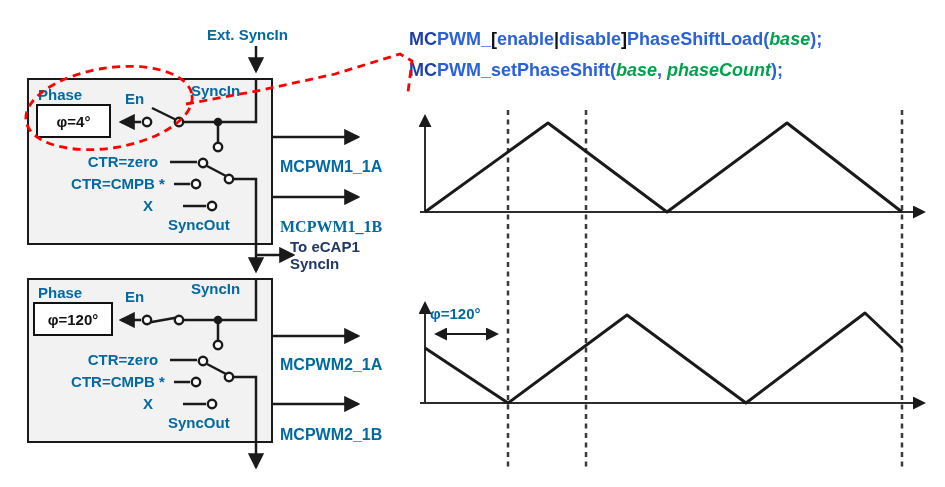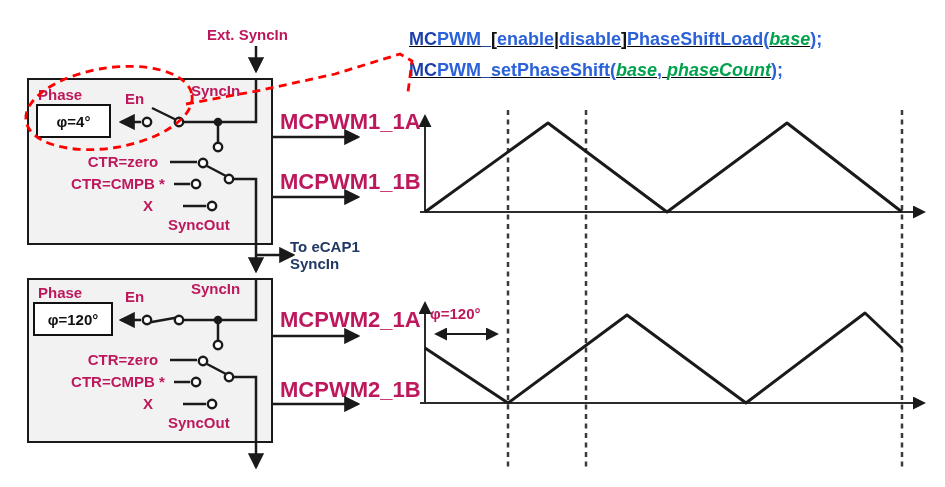--- a/index.html
+++ b/index.html
@@ -4,31 +4,31 @@
 <style>
   html,body{margin:0;padding:0;}
   body{
     width:945px;height:487px;position:relative;overflow:hidden;background:#fff;
     font-family:"Liberation Sans","DejaVu Sans",sans-serif;
   }
   .block{
     position:absolute;background:#f2f2f2;border:2.5px solid #1a1a1a;box-sizing:border-box;z-index:1;
   }
   .lbl{
-    position:absolute;font-weight:bold;color:#be185d;font-size:15px;white-space:nowrap;z-index:2;line-height:1.1;
+    position:absolute;font-weight:bold;color:#0369a1;font-size:15px;white-space:nowrap;z-index:2;line-height:1.1;
   }
   .lbl.right{text-align:center;}
-  .out-lbl{font-size:22px;}
+  .out-lbl{font-size:16px;margin-top:48px;}
   .phase-box{
     position:absolute;background:#fff;border:2.5px solid #111;box-sizing:border-box;z-index:2;
     display:flex;align-items:center;justify-content:center;font-weight:bold;font-size:15px;color:#111;
   }
   .ecap{color:var(--ecap);}
   .code-line{
-    position:absolute;font-weight:bold;font-size:18px;white-space:nowrap;z-index:2;letter-spacing:0px;text-decoration:underline;
+    position:absolute;font-weight:bold;font-size:18px;white-space:nowrap;z-index:2;letter-spacing:0px;
   }
   .phi-ann{font-size:15px;}
   svg.overlay{position:absolute;left:0;top:0;z-index:5;pointer-events:none;}
   .wire{stroke:#1a1a1a;stroke-width:2.5;fill:none;}
   .wave{stroke:#1a1a1a;stroke-width:3;fill:none;stroke-linejoin:round;}
   .axis{stroke:#2b2b2b;stroke-width:2;fill:none;}
   .dashv{stroke:#3a3a3a;stroke-width:2.5;stroke-dasharray:5 4.5;fill:none;}
   .contact{fill:#fff;stroke:#1a1a1a;stroke-width:2.4;}
   .dot{fill:#1a1a1a;stroke:none;}
   .redd{stroke:var(--red);stroke-width:2.8;fill:none;stroke-dasharray:8 5.5;}
@@ -51,21 +51,21 @@
 <div class="lbl" style="left:38px;top:87px;">Phase</div>
 <div class="lbl" style="left:125px;top:91px;">En</div>
 <div class="phase-box" style="left:36px;top:104px;width:75px;height:34px;">
   <span>φ=4°</span>
 </div>
 <div class="lbl right" style="left:78px;top:154px;width:90px;">CTR=zero</div>
 <div class="lbl right" style="left:64px;top:176px;width:108px;">CTR=CMPB *</div>
 <div class="lbl right" style="left:118px;top:198px;width:60px;">X</div>
 <div class="lbl" style="left:168px;top:217px;">SyncOut</div>
 <div class="lbl out-lbl" style="left:280px;top:110px;">MCPWM1_1A</div>
-<div class="lbl out-lbl" style="left:280px;top:170px;">MCPWM1_1B</div>
+<div class="lbl out-lbl" style="left:280px;top:170px;font-family:Liberation Serif, serif;">MCPWM1_1B</div>
 
 <div class="lbl" style="left:191px;top:281px;">SyncIn</div>
 <div class="lbl" style="left:38px;top:285px;">Phase</div>
 <div class="lbl" style="left:125px;top:289px;">En</div>
 <div class="phase-box" style="left:33px;top:302px;width:80px;height:34px;">
   <span>φ=120°</span>
 </div>
 <div class="lbl right" style="left:78px;top:352px;width:90px;">CTR=zero</div>
 <div class="lbl right" style="left:64px;top:374px;width:108px;">CTR=CMPB *</div>
 <div class="lbl right" style="left:118px;top:396px;width:60px;">X</div>

